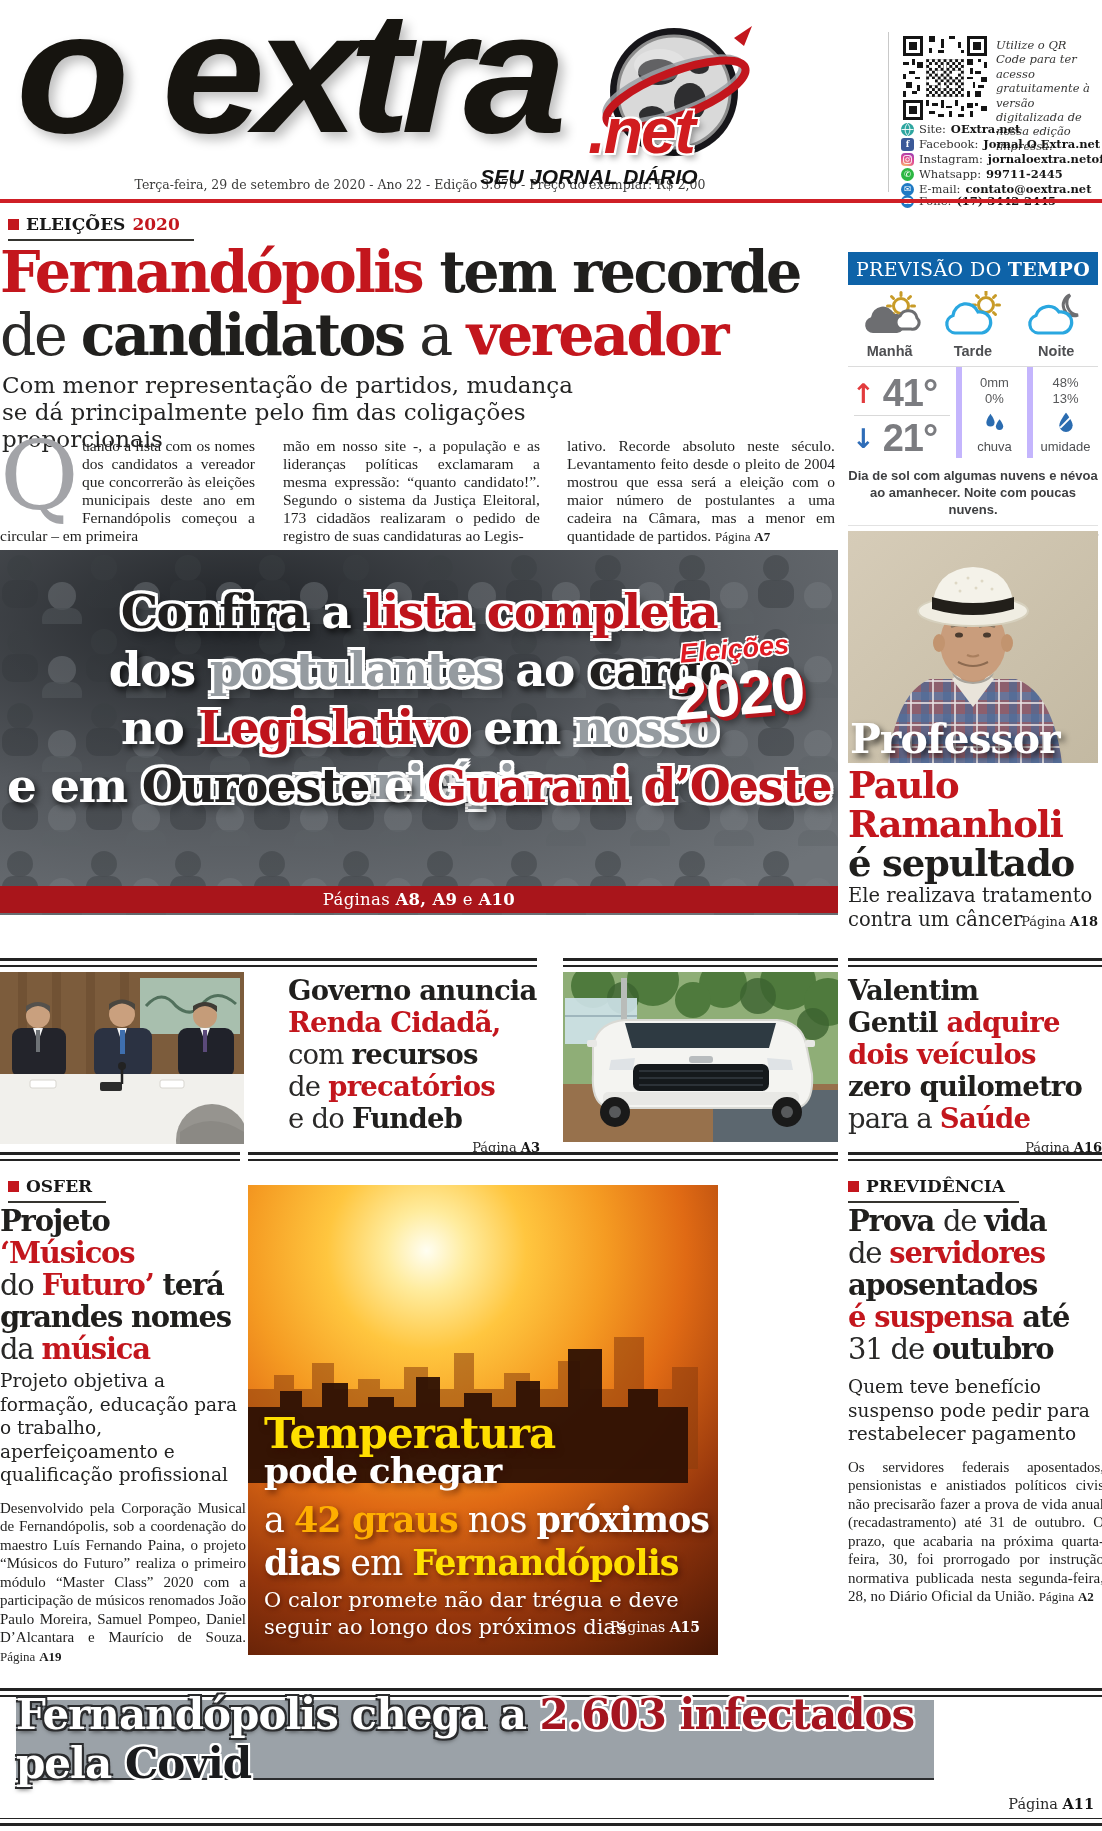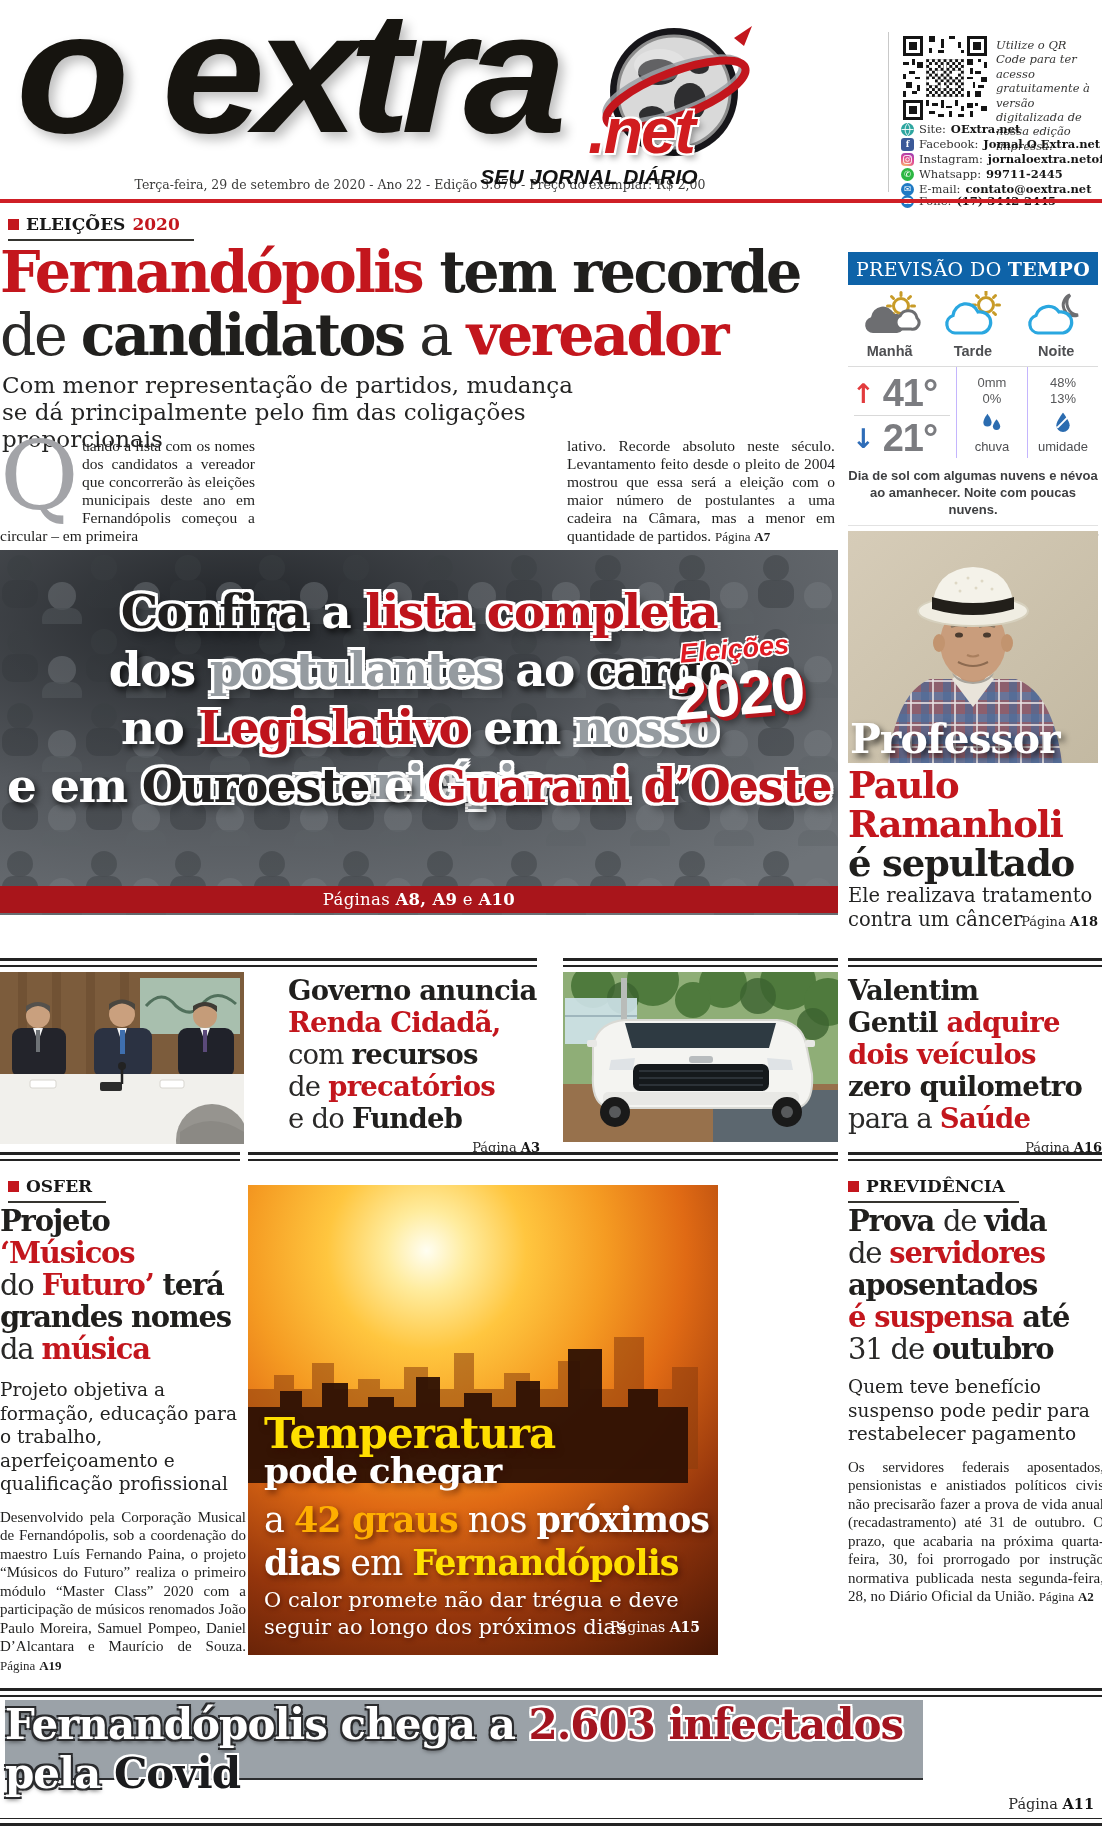--- a/index.html
+++ b/index.html
@@ -71,21 +71,21 @@
   .wx-title b{font-weight:700;margin-left:6px}
   .wx-cells{display:flex;margin-top:6px}
   .wx-cell{width:83.3px;text-align:center}
   .wx-label{font:700 14.5px "Liberation Sans",sans-serif;color:#4e4f52;margin-top:2px}
   .wx-grid{display:flex;border-top:1px solid #dcdcdc;margin-top:7px}
   .wx-temps{width:108px;padding:6px 2px 0 4px}
   .wx-trow{display:flex;align-items:center;gap:8px;height:40px}
   .wx-arrow{font:900 27px "DejaVu Sans",sans-serif}
   .wx-deg{font:700 38px "Liberation Sans",sans-serif;color:#7b7c80;letter-spacing:-1px}
   .wx-sep{border:none;border-top:1px solid #d9d9d9;margin:2px 0 2px 2px;width:96px}
-  .wx-small{width:71px;border-left:1px solid #c4b5fd;text-align:center;padding-top:8px;font:13px "Liberation Sans",sans-serif;color:#57585a;line-height:1.25}
+  .wx-small{width:71px;border-left:6px solid #c4b5fd;text-align:center;padding-top:8px;font:13px "Liberation Sans",sans-serif;color:#57585a;line-height:1.25}
   .wx-small .lab{margin-top:3px;color:#4e4f52}
   .wx-summary{margin-top:10px;font:700 13px/1.3 "Liberation Sans",sans-serif;color:#3e3f41;text-align:center}
   .wx-fonte{margin-top:6px;border-top:1px solid #e2e2e2;padding-top:4px;text-align:right;font:10.5px "DejaVu Serif",serif;color:#77777a}
   .wx-fonte b{color:#3c3c3d}
 
   
   .durval-overlay{left:850px;top:715px;width:248px;font:700 41px "DejaVu Serif",serif;color:#fff;letter-spacing:-1px;z-index:2;text-shadow:3px 4px 6px rgba(0,0,0,.65)}
   .durval-h{left:848px;font:700 37px/39px "DejaVu Serif",serif;letter-spacing:-1.2px}
   .durval-sub{left:848px;top:884px;width:252px;font:19.5px/24px "DejaVu Serif",serif;color:#232322}
 
@@ -97,21 +97,21 @@
   .small-body{font:15px/18.5px "Liberation Serif",serif;color:#1e1e1d;text-align:justify}
 
   
   .sun{left:248px;top:1185px;width:470px;height:470px;overflow:hidden;background:radial-gradient(circle at 38% 14%, #fffef2 0%, #ffec9e 8%, #ffc63f 20%, #f59b22 36%, #e06a14 52%, #94350c 74%, #471605 100%)}
   .sun-line{position:absolute;left:16px;white-space:nowrap;font-family:"DejaVu Serif",serif;text-shadow:2px 3px 6px rgba(50,8,0,.6)}
   .sun-sub{position:absolute;left:16px;width:440px;font:21px/27px "DejaVu Serif",serif;color:#fff;text-shadow:1px 2px 4px rgba(50,8,0,.6)}
   .sun-pages{position:absolute;right:18px;top:434px;font:14px "DejaVu Serif",serif;color:#fff}
   .sun-pages b{font-weight:700}
 
   
-  .covid-bar{left:5px;top:1700px;width:918px;height:80px;background:var(--covid-gray);border-bottom:2px solid #2c2d2f;display:flex;align-items:flex-start;justify-content:center}
+  .covid-bar{left:16px;top:1700px;width:918px;height:80px;background:var(--covid-gray);border-bottom:2px solid #2c2d2f;display:flex;align-items:center;justify-content:center}
   .covid-line{font-family:"DejaVu Serif",serif;font-size:42px;letter-spacing:-1px;white-space:nowrap}
   .covid-page{left:0;top:1795px;width:1094px;text-align:right;font:14.5px "DejaVu Serif",serif;color:#2a2a2a}
   .covid-page b{color:#141414}
   .final-rule{left:0;top:1818px;width:1102px;border-top:1.5px solid #232323;border-bottom:3px solid #232323;height:8px}
 </style>
 </head>
 <body>
 
 <div id="page">
 
@@ -210,20 +210,21 @@
   </div>
 
   <div class="abs h-xl" style="left:0px;top:243px"><span class="seg s-r">Fernandópolis</span><span class="seg s-k"> tem recorde</span></div>
   <div class="abs h-xl" style="left:0px;top:306px"><span class="seg s-lt">de </span><span class="seg s-k">candidatos</span><span class="seg s-lt"> a </span><span class="seg s-r">vereador</span></div>
 
   <div class="abs deck" style="left:2px;top:372px;width:578px">Com menor representação de partidos, mudança se dá principalmente pelo fim das coligações proporcionais</div>
 
   <div class="abs lead-col" style="left:0px;top:437px;width:255px">
     <span class="dropcap">Q</span><span>uando a lista com os nomes dos candidatos a vereador que concorrerão às eleições municipais deste ano em Fernandópolis começou a circular – em primeira</span>
   </div>
+  <div class="abs lead-col" style="left:283px;top:437px;width:257px">mão em nosso site -, a população e as lideranças políticas exclamaram a mesma expressão: “quanto candidato!”. Segundo o sistema da Justiça Eleitoral, 173 cidadãos realizaram o pedido de registro de suas candidaturas ao Legis-</div>
   <div class="abs lead-col" style="left:567px;top:437px;width:268px">
     <span>lativo. Recorde absoluto neste século. Levantamento feito desde o pleito de 2004 mostrou que essa será a eleição com o maior número de postulantes a uma cadeira na Câmara, mas a menor em quantidade de partidos. </span><span class="pgl">Página</span>&nbsp;<span class="pgb">A7</span>
   </div>
 
   <div class="abs banner">
     <svg width="838" height="365" viewBox="0 0 838 365" preserveAspectRatio="none">
       <defs>
         <radialGradient id="bgv" cx="28%" cy="18%" r="95%">
           <stop offset="0%" stop-color="#212428"></stop>
             <stop offset="55%" stop-color="#54585d"></stop>
@@ -514,21 +515,21 @@
 
   <div class="abs kicker" style="left:8px;top:1176px">
     <span class="sq"></span>
     <span>OSFER</span>
   </div>
   <div class="abs" style="left:0;top:1205px;width:246px">
     <div class="h-bot"><span class="seg s-k">Projeto </span><span class="seg s-r">‘Músicos</span></div>
     <div class="h-bot"><span class="seg s-lt">do </span><span class="seg s-r">Futuro’ </span><span class="seg s-k">terá</span></div>
     <div class="h-bot"><span class="seg s-k">grandes nomes</span></div>
     <div class="h-bot"><span class="seg s-lt">da </span><span class="seg s-r">música</span></div>
-    <div class="small-deck" style="margin-top:13px">Projeto objetiva a formação, educação para o trabalho, aperfeiçoamento e qualificação profissional</div>
+    <div class="small-deck" style="margin-top:4px">Projeto objetiva a formação, educação para o trabalho, aperfeiçoamento e qualificação profissional</div>
     <div class="small-body" style="margin-top:12px">
       <span>Desenvolvido pela Corporação Musical de Fernandópolis, sob a coordenação do maestro Luís Fernando Paina, o projeto “Músicos do Futuro” realiza o primeiro módulo “Master Class” 2020 com a participação de músicos renomados João Paulo Moreira, Samuel Pompeo, Daniel D’Alcantara e Maurício de Souza. </span><span class="pgl">Página</span>&nbsp;<span class="pgb">A19</span>
     </div>
   </div>
 
   <div class="abs sun">
     <svg class="abs" style="left:0;top:118px" width="470" height="180" viewBox="0 0 470 180" preserveAspectRatio="none">
       <path d="M0 150 V86 h26 v-14 h20 v14 h18 v-26 h22 v26 h24 v-10 h22 v10 h24 v-22 h24 v22 h26 v-36 h20 v36 h30 v-16 h26 v16 h28 v-28 h22 v28 h34 v-52 h30 v52 h28 v-22 h26 v102 H0 z" fill="#8a3c0c" opacity=".55"></path>
       <path d="M0 180 V104 h32 v-16 h22 v16 h20 v-24 h26 v24 h20 v-10 h26 v10 h22 v-30 h24 v30 h24 v-14 h28 v14 h24 v-26 h24 v26 h28 v-58 h34 v58 h26 v-18 h30 v18 h30 v76 z" fill="#2e1104" opacity=".95"></path>
     </svg>

